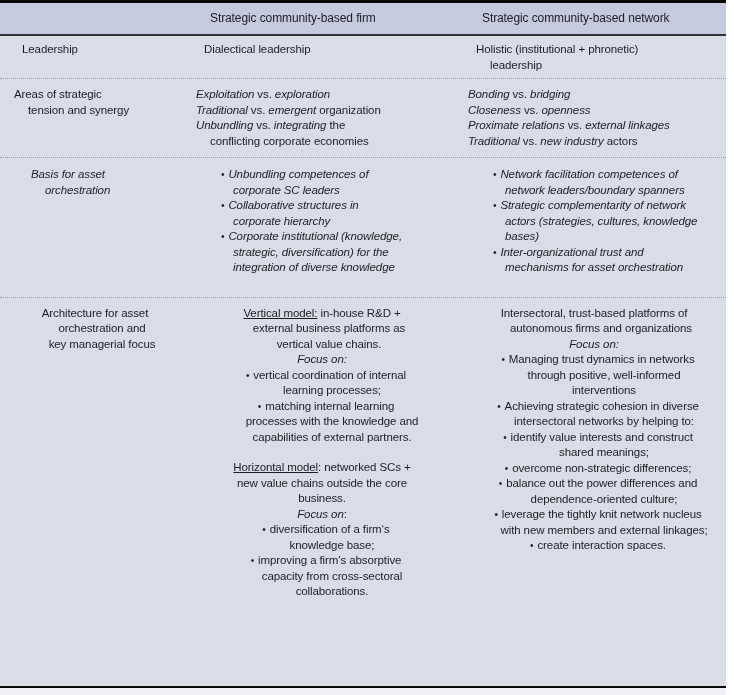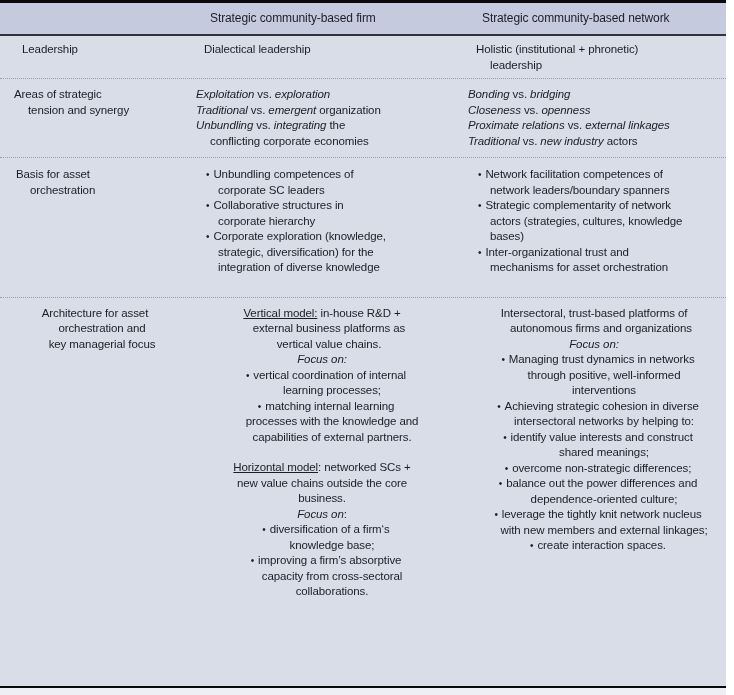--- a/index.html
+++ b/index.html
@@ -22,21 +22,21 @@
     border-bottom:2px solid #32323a;
     height:31px;align-items:center;
     flex:0 0 auto;
     font-size:12px;
   }
   .thead .cell{padding-left:28px;padding-right:4px;}
   .row{flex:0 0 auto;}
   .row.r2,.row.r3,.row.r4{border-top:1px dotted #979daa;}
   .row.r1{padding:6px 8px 5px;}
   .row.r2{padding:8px 0 8px;}
-  .row.r3{padding:9px 2px 21px;}
+  .row.r3{padding:9px 17px 21px;font-style:italic;}
   .row.r4{padding:8px 0 20px;flex:1 1 auto;text-align:center;}
   .cell{padding-left:14px;padding-right:6px;box-sizing:border-box;}
   .block-p{margin:0;}
   .block-p.hang{padding-left:14px;text-indent:-14px;}
   .block-bullet{padding-left:20px;text-indent:-12px;}
   .mk{margin-right:4px;font-size:10px;}
   .block-gap{height:15px;}
   .i{font-style:italic;}
   .u{text-decoration:underline;text-underline-offset:1px;}
 </style>
@@ -79,21 +79,21 @@
         <div class="block-p"><span class="i">Traditional</span><span> vs. </span><span class="i">new industry</span><span> actors</span></div>
       </div>
     </div>
     <div class="row grid-cols r3">
       <div class="cell">
         <div class="block-p hang"><span>Basis for asset</span><br><span>orchestration</span></div>
       </div>
       <div class="cell">
         <div class="block-bullet"><span class="mk">•</span><span>Unbundling competences of</span><br><span>corporate SC leaders</span></div>
         <div class="block-bullet"><span class="mk">•</span><span>Collaborative structures in</span><br><span>corporate hierarchy</span></div>
-        <div class="block-bullet"><span class="mk">•</span><span>Corporate exploration (knowledge,</span><br><span>strategic, diversification) for the</span><br><span>integration of diverse knowledge</span></div>
+        <div class="block-bullet"><span class="mk">•</span><span>Corporate institutional (knowledge,</span><br><span>strategic, diversification) for the</span><br><span>integration of diverse knowledge</span></div>
       </div>
       <div class="cell">
         <div class="block-bullet"><span class="mk">•</span><span>Network facilitation competences of</span><br><span>network leaders/boundary spanners</span></div>
         <div class="block-bullet"><span class="mk">•</span><span>Strategic complementarity of network</span><br><span>actors (strategies, cultures, knowledge</span><br><span>bases)</span></div>
         <div class="block-bullet"><span class="mk">•</span><span>Inter-organizational trust and</span><br><span>mechanisms for asset orchestration</span></div>
       </div>
     </div>
     <div class="row grid-cols r4">
       <div class="cell">
         <div class="block-p hang"><span>Architecture for asset</span><br><span>orchestration and</span><br><span>key managerial focus</span></div>

